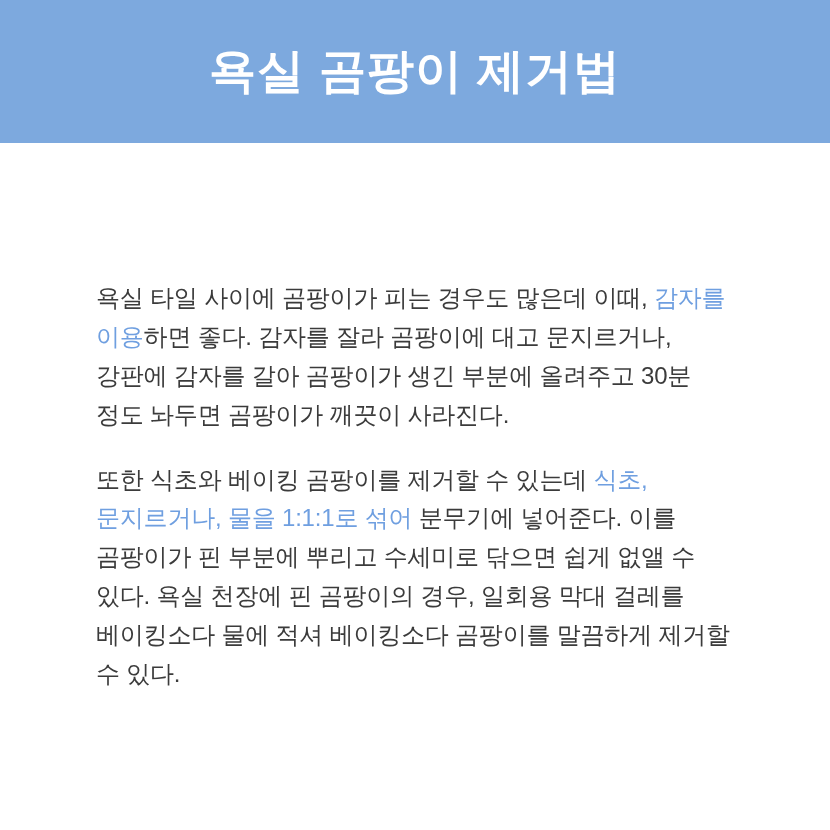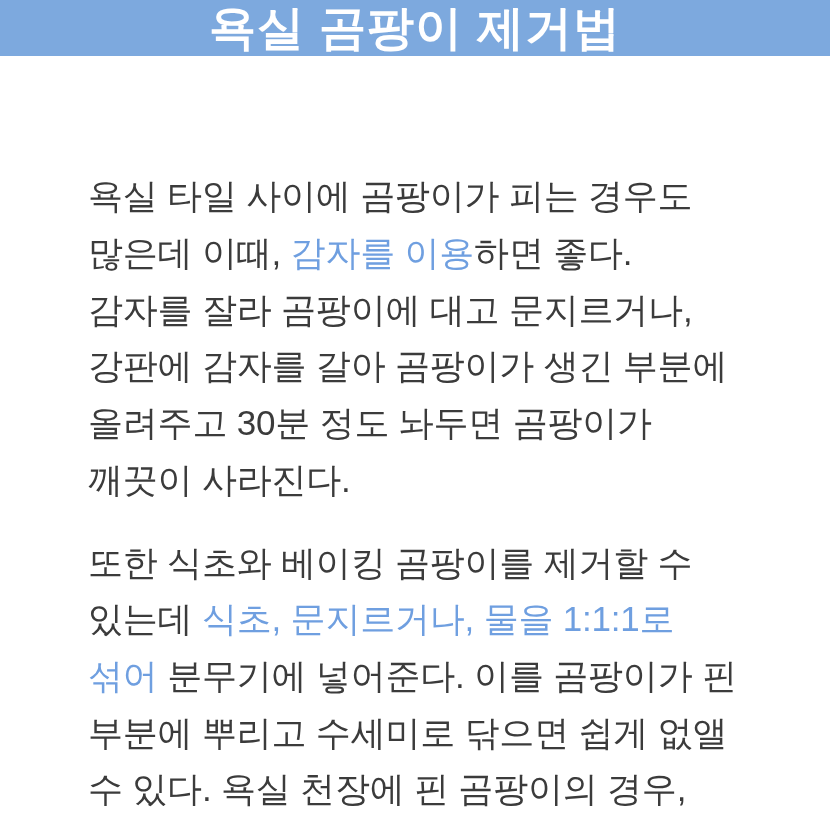--- a/index.html
+++ b/index.html
@@ -13,20 +13,21 @@
     font-family: "Liberation Sans", "DejaVu Sans", sans-serif;
     overflow: hidden;
   }
   .page {
     width: 830px;
     height: 830px;
     position: relative;
     background: #ffffff;
     display: flex;
     flex-direction: column;
+    gap: 24px;
   }
   .header-band {
     width: 100%;
     height: 143px;
     background: #7da9de;
     display: flex;
     align-items: center;
     justify-content: center;
     box-sizing: border-box;
   }
@@ -40,24 +41,24 @@
     margin: 0;
     padding: 0 20px;
   }
   .body-area {
     flex: 1;
     padding: 112px 88px 0 88px;
     box-sizing: border-box;
   }
   .para {
     color: #3b3b3b;
-    font-size: 35px;
+    font-size: 24px;
     line-height: 1.62;
     letter-spacing: -0.2px;
-    margin: 0 0 26px 0;
+    margin: 0 0 26px 8px;
     word-break: keep-all;
   }
   .para:last-child {
     margin-bottom: 0;
   }
   .hl {
     color: #6f9fe0;
   }
   .spacer-bottom {
     height: 40px;
@@ -67,17 +68,17 @@
 <body>
 
 <div class="page">
 
   <div class="header-band">
     <h1 class="header-title">욕실 곰팡이 제거법</h1>
   </div>
 
   <div class="body-area">
     <p class="para"><span>욕실 타일 사이에 곰팡이가 피는 경우도 많은데 이때, </span><span class="hl">감자를 이용</span><span>하면 좋다. 감자를 잘라 곰팡이에 대고 문지르거나, 강판에 감자를 갈아 곰팡이가 생긴 부분에 올려주고 30분 정도 놔두면 곰팡이가 깨끗이 사라진다.</span></p>
-    <p class="para"><span>또한 식초와 베이킹 곰팡이를 제거할 수 있는데 </span><span class="hl">식초, 문지르거나, 물을 1:1:1로 섞어</span><span> 분무기에 넣어준다. 이를 곰팡이가 핀 부분에 뿌리고 수세미로 닦으면 쉽게 없앨 수 있다. 욕실 천장에 핀 곰팡이의 경우, 일회용 막대 걸레를 베이킹소다 물에 적셔 닦아주면 문지르거나 말끔하게 제거할 수 있다.</span></p>
+    <p class="para"><span>또한 식초와 베이킹 곰팡이를 제거할 수 있는데 </span><span class="hl">식초, 문지르거나, 물을 1:1:1로 섞어</span><span> 분무기에 넣어준다. 이를 곰팡이가 핀 부분에 뿌리고 수세미로 닦으면 쉽게 없앨 수 있다. 욕실 천장에 핀 곰팡이의 경우, 일회용 막대 걸레를 베이킹소다 물에 적셔 베이킹소다 곰팡이를 말끔하게 제거할 수 있다.</span></p>
   </div>
 
   <div class="spacer-bottom"></div>
 </div>
 
 </body></html>

